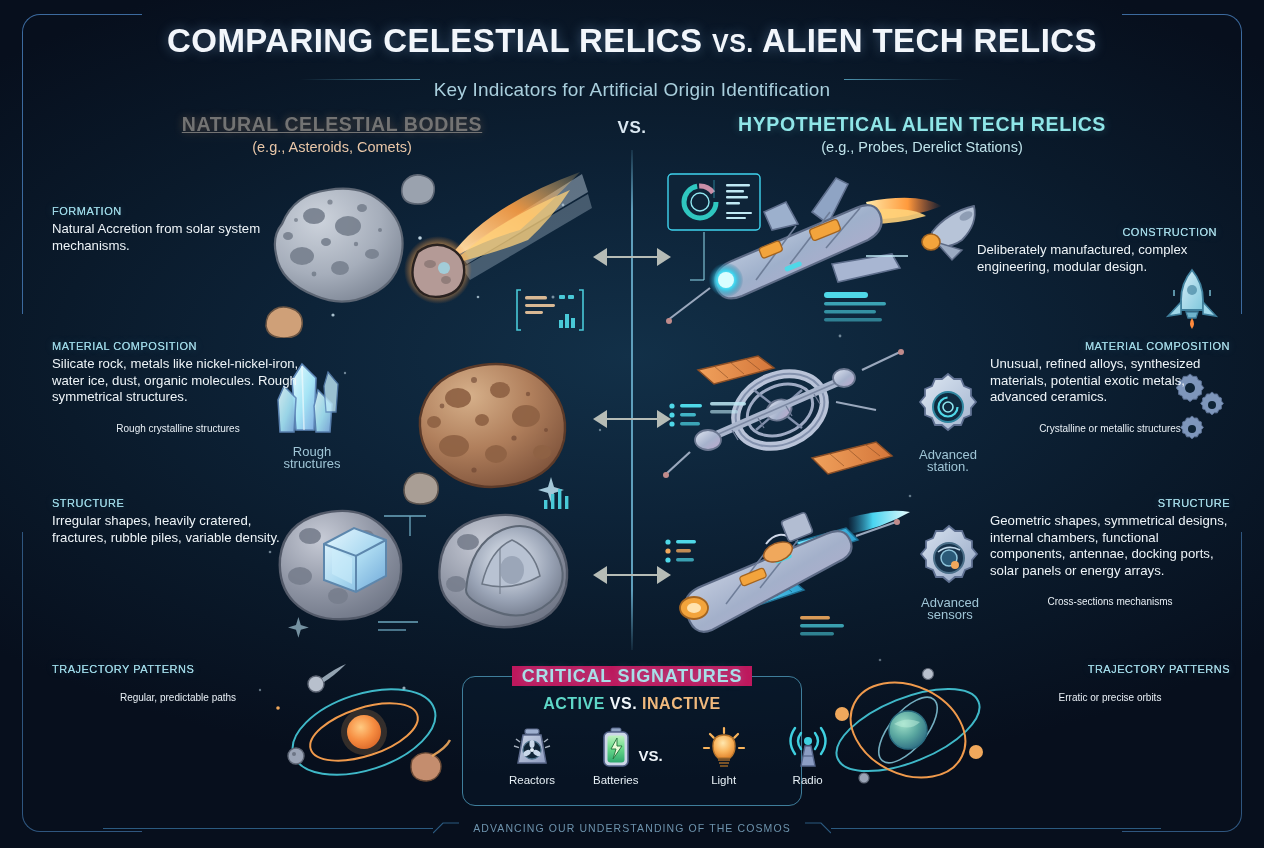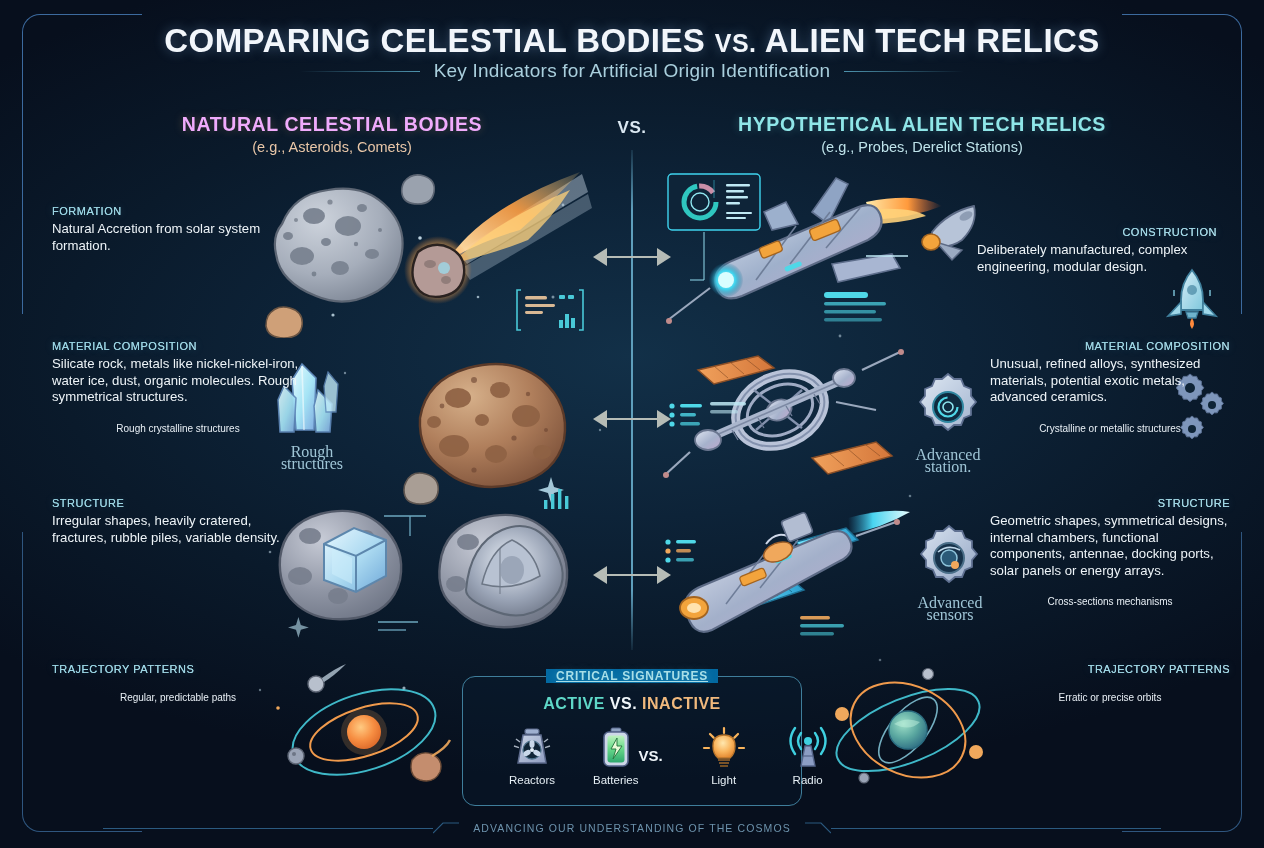--- a/index.html
+++ b/index.html
@@ -30,31 +30,31 @@
   .c-br { right: 0; bottom: 0; border-bottom: 1.5px solid #2f567f; border-right: 1.5px solid #2f567f;
           border-bottom-right-radius: 18px; width: 120px; height: 300px; }
 
   
   .header { position: absolute; left: 0; right: 0; top: 22px; text-align: center; }
   .main-title {
     font-size: 33px; font-weight: bold; letter-spacing: 0.4px;
     color: #f2f6fb; text-shadow: 0 0 12px rgba(150,200,255,.35);
   }
   .main-title .sm { font-size: 25px; }
-  .sub-wrap { display: flex; align-items: center; justify-content: center; gap: 14px; margin-top: 0; }
+  .sub-wrap { display: flex; justify-content: center; gap: 14px; margin-top: 19px; }
   .sub-line { height: 1px; width: 120px; background: linear-gradient(90deg, rgba(120,190,220,0) 0%, #4d93ad 100%); }
   .sub-line.r { background: linear-gradient(90deg, #4d93ad 0%, rgba(120,190,220,0) 100%); }
   .subtitle { font-size: 19px; color: #a9cfdd; letter-spacing: .2px; }
 
   
   .col-head { position: absolute; text-align: center; }
   .col-head.left  { left: 92px;  top: 113px; width: 480px; }
   .col-head.right { right: 102px; top: 113px; width: 480px; }
   .col-title { font-size: 19.5px; font-weight: bold; letter-spacing: .6px; }
-  .col-title.nat  { color: #f0abfc; text-shadow: 0 0 10px rgba(243,170,110,.3); }
+  .col-title.nat  { color: #737373; text-shadow: 0 0 10px rgba(243,170,110,.3); text-decoration: underline; }
   .col-title.alien{ color: #8fe6e8; text-shadow: 0 0 10px rgba(120,230,235,.3); }
   .col-sub { font-size: 14.5px; margin-top: 3px; }
   .col-sub.nat   { color: #e9c7a8; }
   .col-sub.alien { color: #bfe3ea; }
   .vs-top {
     position: absolute; left: 0; right: 0; top: 118px; text-align: center;
     font-size: 17px; font-weight: bold; color: #dbe8f2; letter-spacing: .5px;
   }
 
   
@@ -92,38 +92,37 @@
   .r1r { top: 205px; right: 47px; width: 222px; margin-top: 21px; }
   .r2r { top: 340px; right: 34px; width: 232px; }
   .r3r { top: 497px; right: 34px; width: 238px; }
   .r4r { top: 663px; right: 34px; width: 240px; }
 
   
   .illus { position: absolute; pointer-events: none; }
 
   
   .mini-cap {
-    position: absolute; font-size: 16px; line-height: 12px;
-    color: #9fc5d6; text-align: center; width: 74px; font-family: Liberation Serif, serif;
+    position: absolute; font-size: 13px; line-height: 12px;
+    color: #9fc5d6; text-align: center; width: 74px;
   }
 
   
   .crit {
     position: absolute; left: 462px; top: 676px; width: 340px; height: 130px;
     border: 1.4px solid #3f7e9b; border-radius: 13px;
     background: rgba(10,30,48,.35);
   }
   .crit-title {
     position: absolute; left: 0; right: 0; top: -11px; text-align: center;
   }
   .crit-title span {
-    background: #0369a1; padding: 0 10px;
-    font-size: 12px; font-weight: bold; letter-spacing: .8px; color: #a8dfe8;
+    background: #be185d; padding: 0 10px;
+    font-size: 18px; font-weight: bold; letter-spacing: .8px; color: #a8dfe8;
     text-shadow: 0 0 9px rgba(140,220,235,.35);
-    text-decoration: underline;
   }
   .crit-sub {
     position: absolute; left: 0; right: 0; top: 18px; text-align: center;
     font-size: 16px; font-weight: bold; letter-spacing: .5px;
   }
   .crit-sub .act { color: #5fd8c8; }
   .crit-sub .vs  { color: #f0f6fa; }
   .crit-sub .ina { color: #f0b97d; }
   .crit-row {
     position: absolute; left: 8px; right: 8px; top: 46px;
@@ -173,21 +172,21 @@
     <circle cx="880" cy="660" r="1.3" opacity=".4"></circle>
   </g>
   <g fill="#bfe6f5" opacity=".85">
     <path d="M548 487 l3 -10 l3 10 l10 3 l-10 3 l-3 10 l-3 -10 l-10 -3 z"></path>
     <path d="M296 625 l2.4 -8 l2.4 8 l8 2.4 l-8 2.4 l-2.4 8 l-2.4 -8 l-8 -2.4 z" opacity=".7"></path>
   </g>
 </svg>
 
 <div class="header">
   <div class="main-title">
-    <span>COMPARING CELESTIAL BODIES </span><span class="sm">VS.</span><span> ALIEN TECH RELICS</span>
+    <span>COMPARING CELESTIAL RELICS </span><span class="sm">VS.</span><span> ALIEN TECH RELICS</span>
   </div>
   <div class="sub-wrap">
     <span class="sub-line"></span>
     <span class="subtitle">Key Indicators for Artificial Origin Identification</span>
     <span class="sub-line r"></span>
   </div>
 </div>
 
 <div class="col-head left">
   <div class="col-title nat">NATURAL CELESTIAL BODIES</div>
@@ -717,21 +716,21 @@
   <circle cx="88" cy="70" r="19" fill="url(#pl1)" stroke="#2a6b7f" stroke-width="1.4"></circle>
   <path d="M74 64 q12 -8 26 -2 q-10 10 -26 2 z" fill="#bff0dd" opacity=".5"></path>
   <circle cx="22" cy="54" r="7" fill="#f0a85c"></circle>
   <circle cx="156" cy="92" r="7" fill="#f0a85c"></circle>
   <circle cx="108" cy="14" r="5.5" fill="#b8c0cd" stroke="#5e6675" stroke-width="1.2"></circle>
   <circle cx="44" cy="118" r="5" fill="#9aa4b6" stroke="#5e6675" stroke-width="1.2"></circle>
 </svg>
 
 <div class="block l r1l">
   <div class="b-title">FORMATION</div>
-  <div class="b-body">Natural Accretion from solar system formation.</div>
+  <div class="b-body">Natural Accretion from solar system mechanisms.</div>
 </div>
 <div class="block l r2l">
   <div class="b-title">MATERIAL COMPOSITION</div>
   <div class="b-body">Silicate rock, metals like nickel-nickel-iron, water ice, dust, organic molecules. Rough symmetrical structures.</div>
   <div class="b-note">Rough crystalline structures</div>
 </div>
 <div class="block l r3l">
   <div class="b-title">STRUCTURE</div>
   <div class="b-body">Irregular shapes, heavily cratered, fractures, rubble piles, variable density.</div>
 </div>

